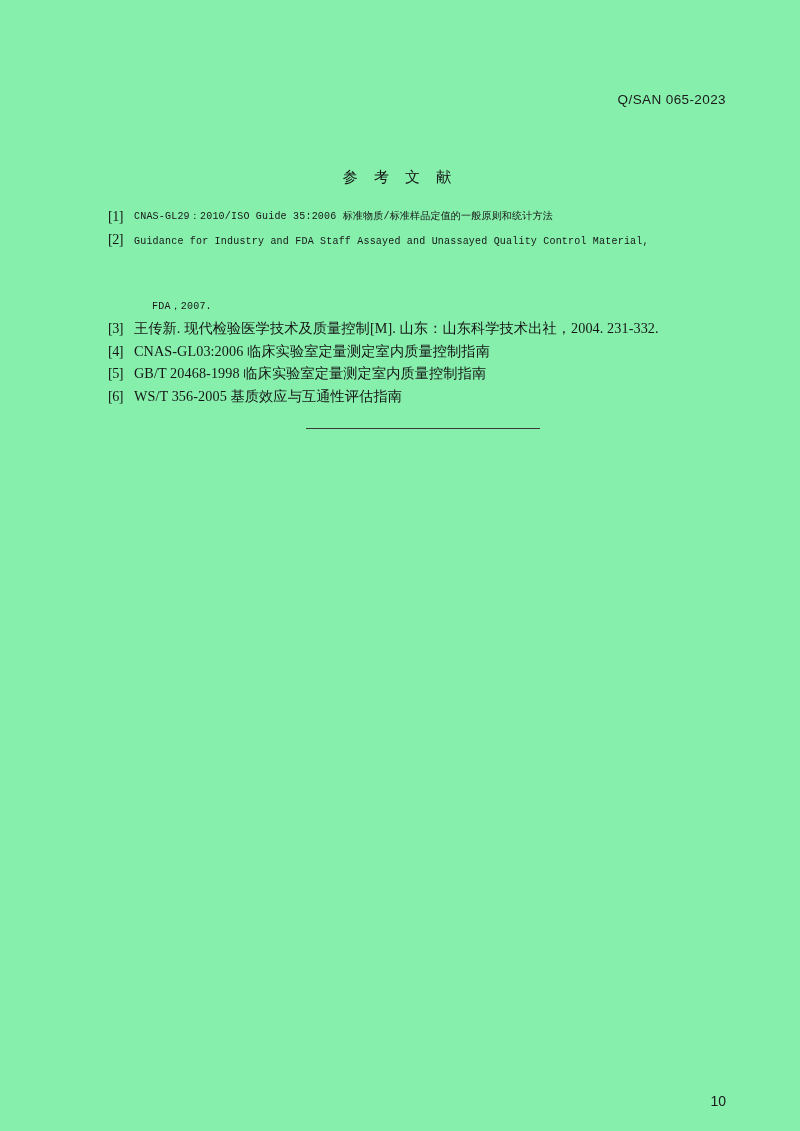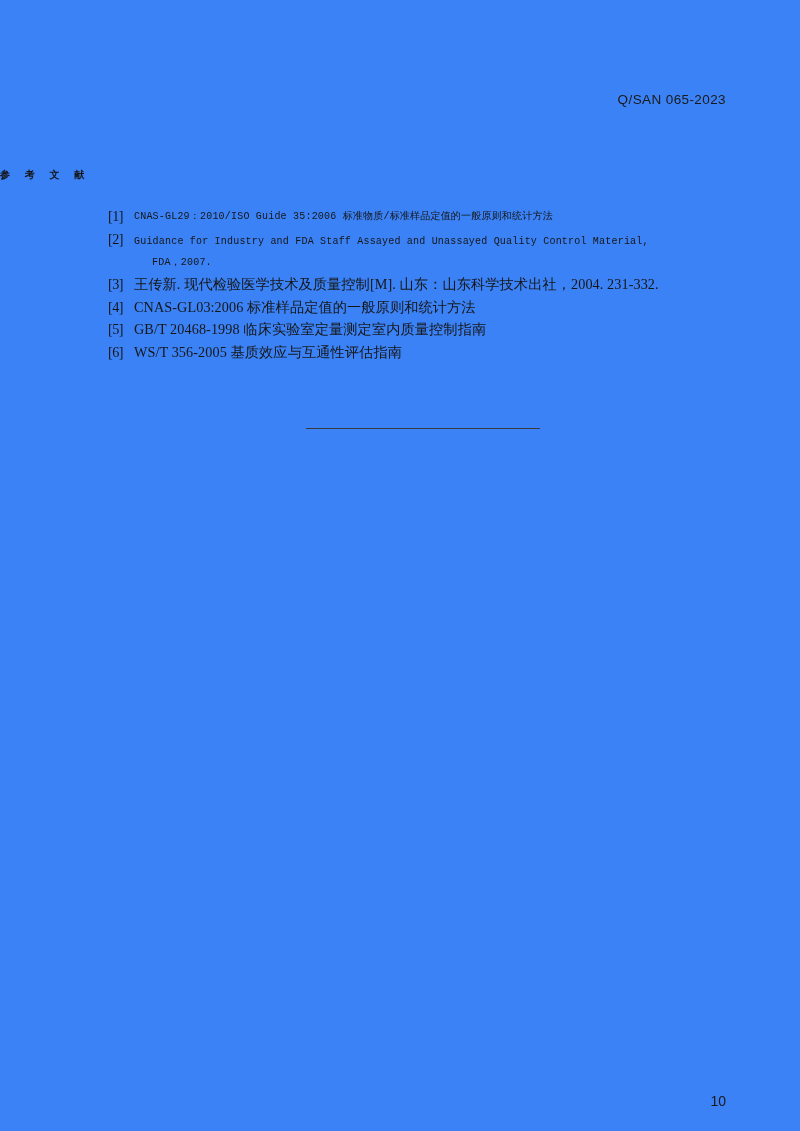--- a/index.html
+++ b/index.html
@@ -8,41 +8,42 @@
     background: #ffffff;
   }
   body {
     font-family: "Liberation Serif", serif;
     color: #1a1a1a;
   }
   .page {
     position: relative;
     width: 800px;
     height: 1131px;
-    background: #3b82f6;
+    background: #86efac;
     overflow: hidden;
   }
   .header {
     position: absolute;
     top: 92px;
     right: 74px;
     font-family: "Liberation Sans", sans-serif;
     font-size: 13.5px;
     letter-spacing: 0.4px;
     color: #1a1a1a;
     white-space: nowrap;
   }
   .title {
     position: absolute;
     top: 168px;
     left: 0;
     width: 100%;
+    text-align: center;
     font-family: "Liberation Sans", sans-serif;
-    font-weight: bold;
-    font-size: 10px;
+    font-weight: normal;
+    font-size: 15px;
     letter-spacing: 6px;
     color: #141414;
   }
   .ref-list {
     position: absolute;
     top: 206px;
     left: 108px;
     width: 612px;
   }
   .ref-item {
@@ -62,20 +63,21 @@
     font-size: 14.2px;
     letter-spacing: -0.5px;
   }
   .ref-text {
     flex: 1 1 auto;
     letter-spacing: 0.1px;
   }
   .ref-text .cont {
     display: block;
     padding-left: 18px;
+    margin-top: 44px;
   }
   .mono {
     font-family: "Liberation Mono", monospace;
     font-size: 10px;
     letter-spacing: 0.2px;
   }
   .rule {
     position: absolute;
     top: 428px;
     left: 306px;
@@ -115,21 +117,21 @@
       </span>
     </div>
 
     <div class="ref-item">
       <span class="ref-num">[3]</span>
       <span class="ref-text">王传新. 现代检验医学技术及质量控制[M]. 山东：山东科学技术出社，2004. 231-332.</span>
     </div>
 
     <div class="ref-item">
       <span class="ref-num">[4]</span>
-      <span class="ref-text">CNAS-GL03:2006 标准样品定值的一般原则和统计方法</span>
+      <span class="ref-text">CNAS-GL03:2006 临床实验室定量测定室内质量控制指南</span>
     </div>
 
     <div class="ref-item">
       <span class="ref-num">[5]</span>
       <span class="ref-text">GB/T 20468-1998 临床实验室定量测定室内质量控制指南</span>
     </div>
 
     <div class="ref-item">
       <span class="ref-num">[6]</span>
       <span class="ref-text">WS/T 356-2005 基质效应与互通性评估指南</span>

